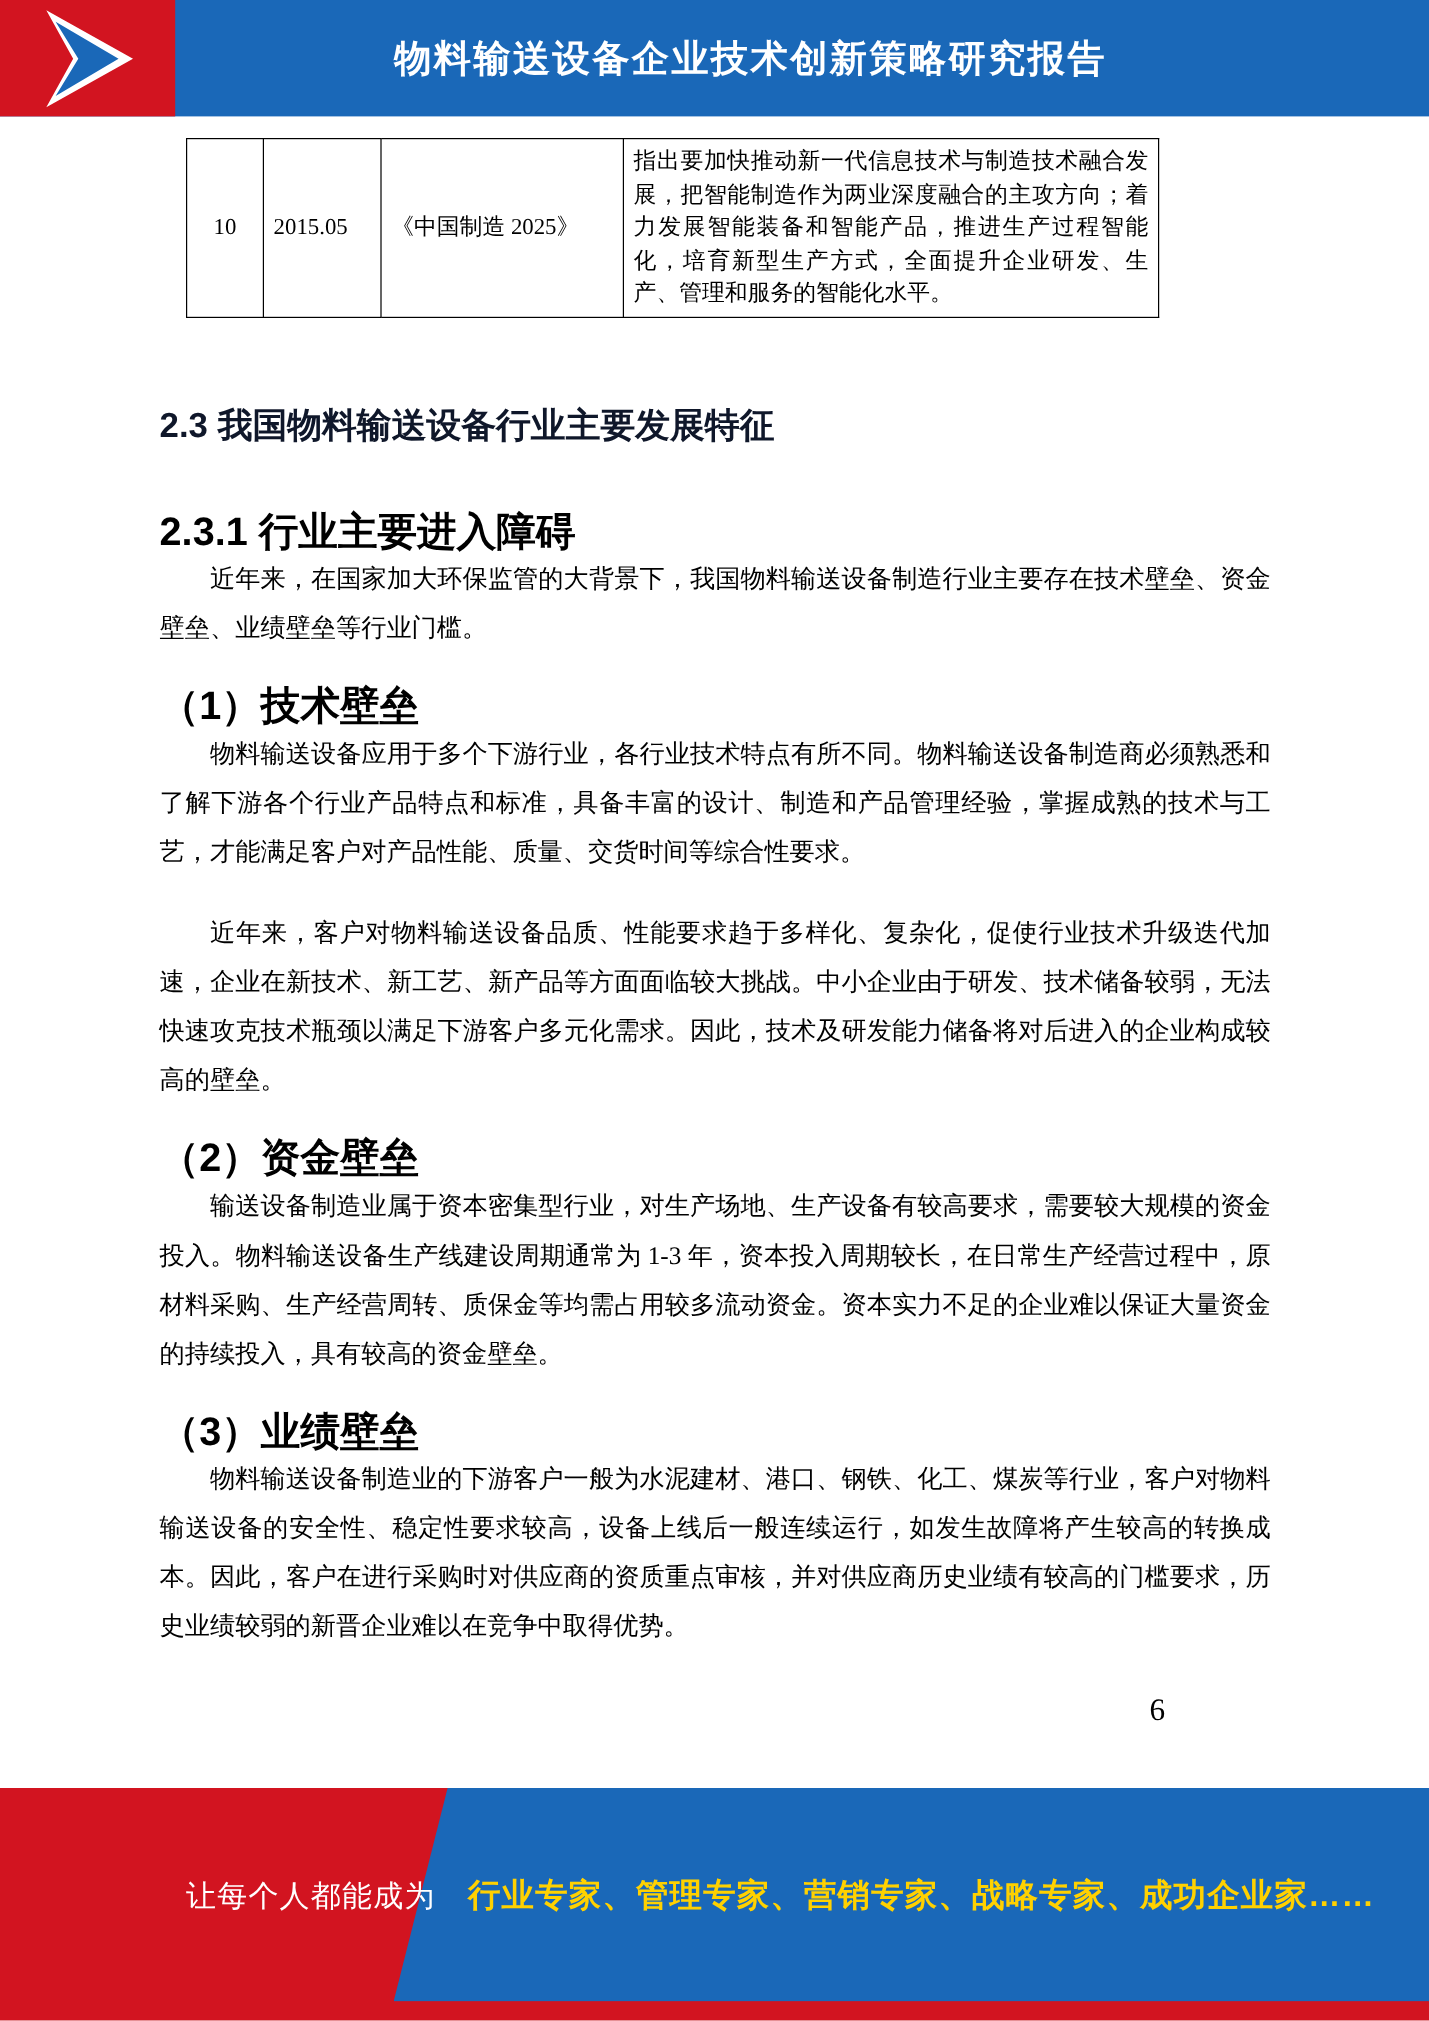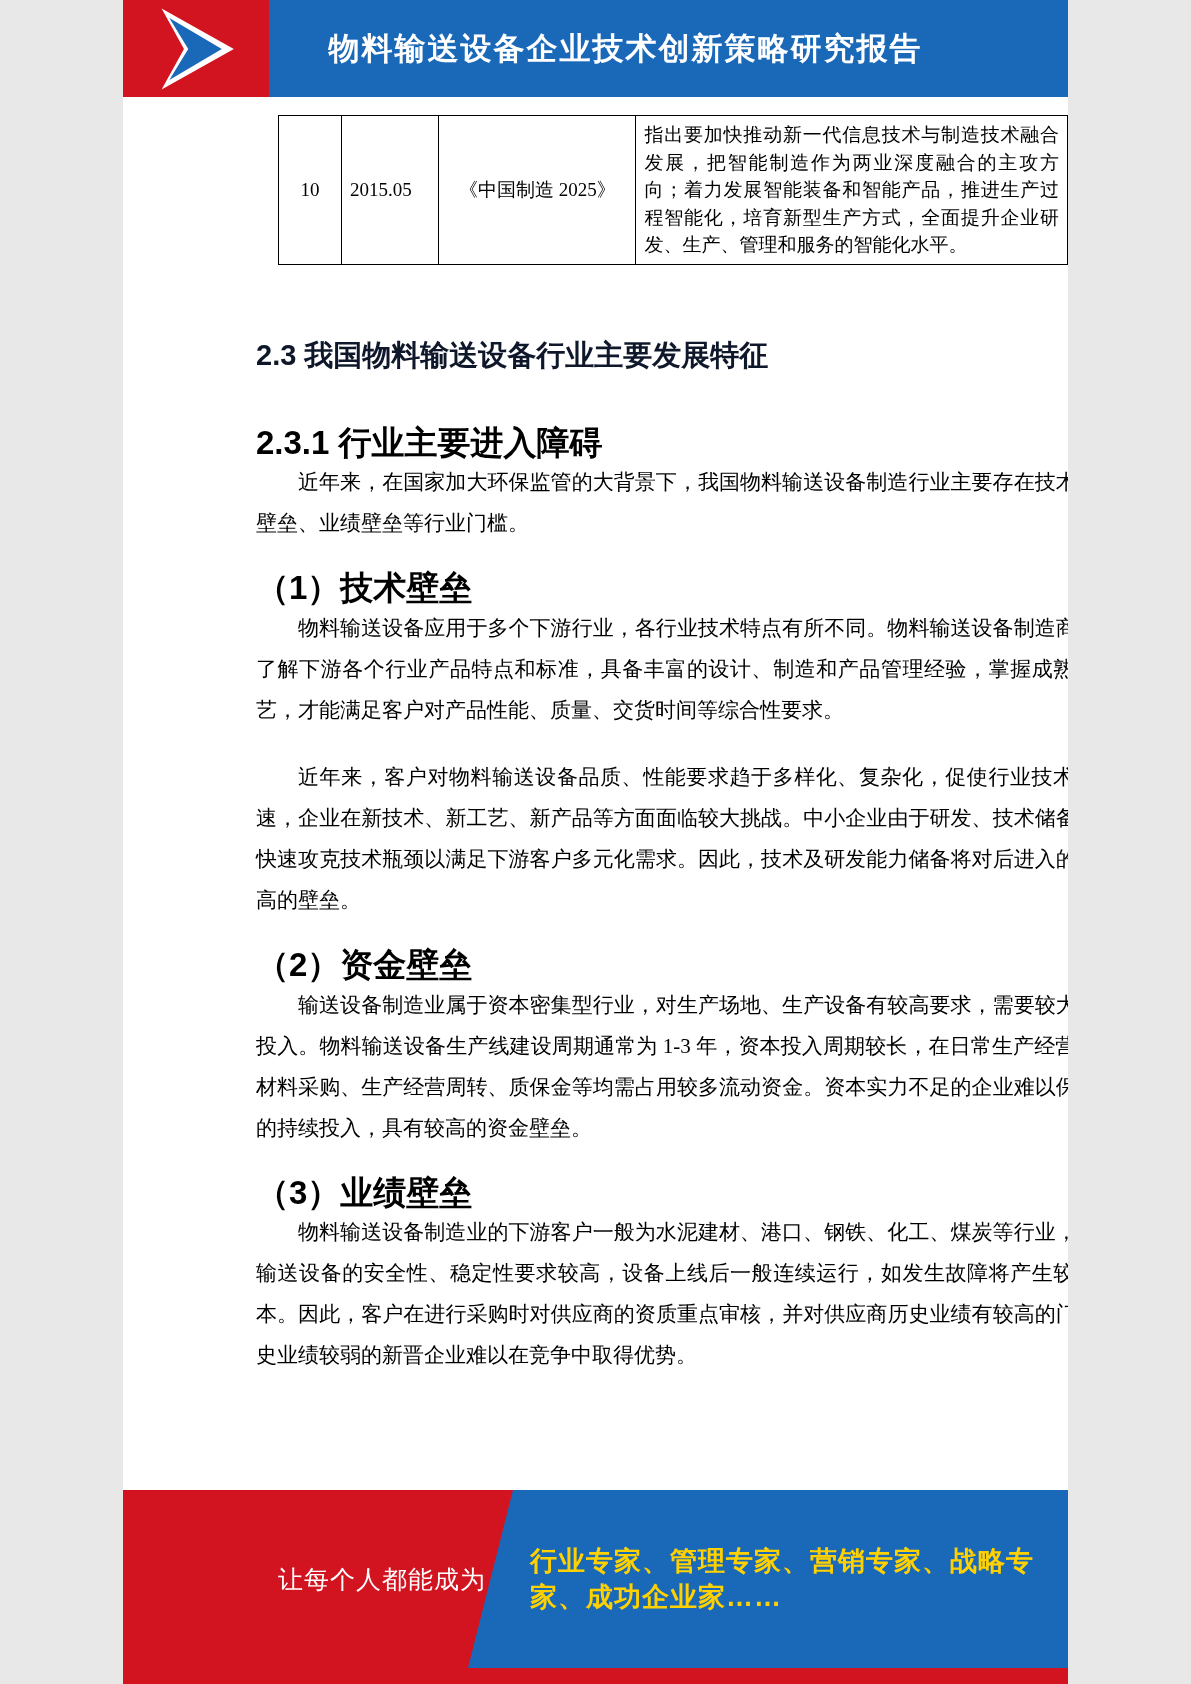--- a/index.html
+++ b/index.html
@@ -1,18 +1,18 @@
 <!DOCTYPE html>
 <html style="--blue: #1a68b8; --red: #d21420; --yellow: #ffd100;"><head>
 <meta charset="utf-8">
 <style>
   * { margin:0; padding:0; box-sizing:border-box; }
   html,body { background:#e8e8e8; }
   .page {
-    position:relative; width:945px; height:1684px; margin:0 auto;
+    position:relative; width:1191px; height:1684px; margin:0 auto;
     background:#ffffff; overflow:hidden;
     font-family:"Liberation Serif","DejaVu Serif",serif;
     color:#000;
   }
 
   
   .header {
     position:absolute; top:0; left:0; width:100%; height:97px;
     background:var(--blue,#1a68b8);
     display:flex; align-items:center; justify-content:center;
@@ -33,21 +33,21 @@
   .doc-table {
     position:absolute; top:115px; left:155px;
     border-collapse:collapse; table-layout:fixed;
     font-size:19px; line-height:1.45;
   }
   .doc-table td {
     border:1.5px solid #000; vertical-align:middle; padding:5px 8px;
   }
   .col-no   { width:64px;  text-align:center; }
   .col-date { width:98px;  text-align:left; }
-  .col-name { width:202px; text-align:center; }
+  .col-name { width:202px; text-align:left; }
   .col-desc { width:446px; text-align:justify; }
 
   
   .body-content {
     position:absolute; top:338px; left:133px; width:926px;
   }
   .h-section {
     font-family:"Liberation Sans","DejaVu Sans",sans-serif;
     font-weight:bold; font-size:29px; line-height:1.2; color:#0f172a;
   }
@@ -69,21 +69,21 @@
     position:absolute; left:958px; top:1410px;
     font-size:26px; font-family:"Liberation Serif",serif;
   }
 
   
   .footer {
     position:absolute; left:0; bottom:0; width:100%; height:194px;
     background:var(--red,#d21420);
   }
   .footer-blue {
-    position:absolute; left:345px; top:0; right:0; height:178px;
+    position:absolute; left:328px; top:0; right:0; height:178px;
     background:var(--blue,#1a68b8);
     clip-path:polygon(45px 0, 100% 0, 100% 100%, 0 100%);
     display:flex; align-items:center;
   }
   .footer-left-text {
     position:absolute; left:130px; top:0; height:178px;
     display:flex; align-items:center;
     color:#ffffff; font-size:25px; letter-spacing:1px;
     font-family:"Liberation Sans","DejaVu Sans",sans-serif;
     margin-left:25px;

